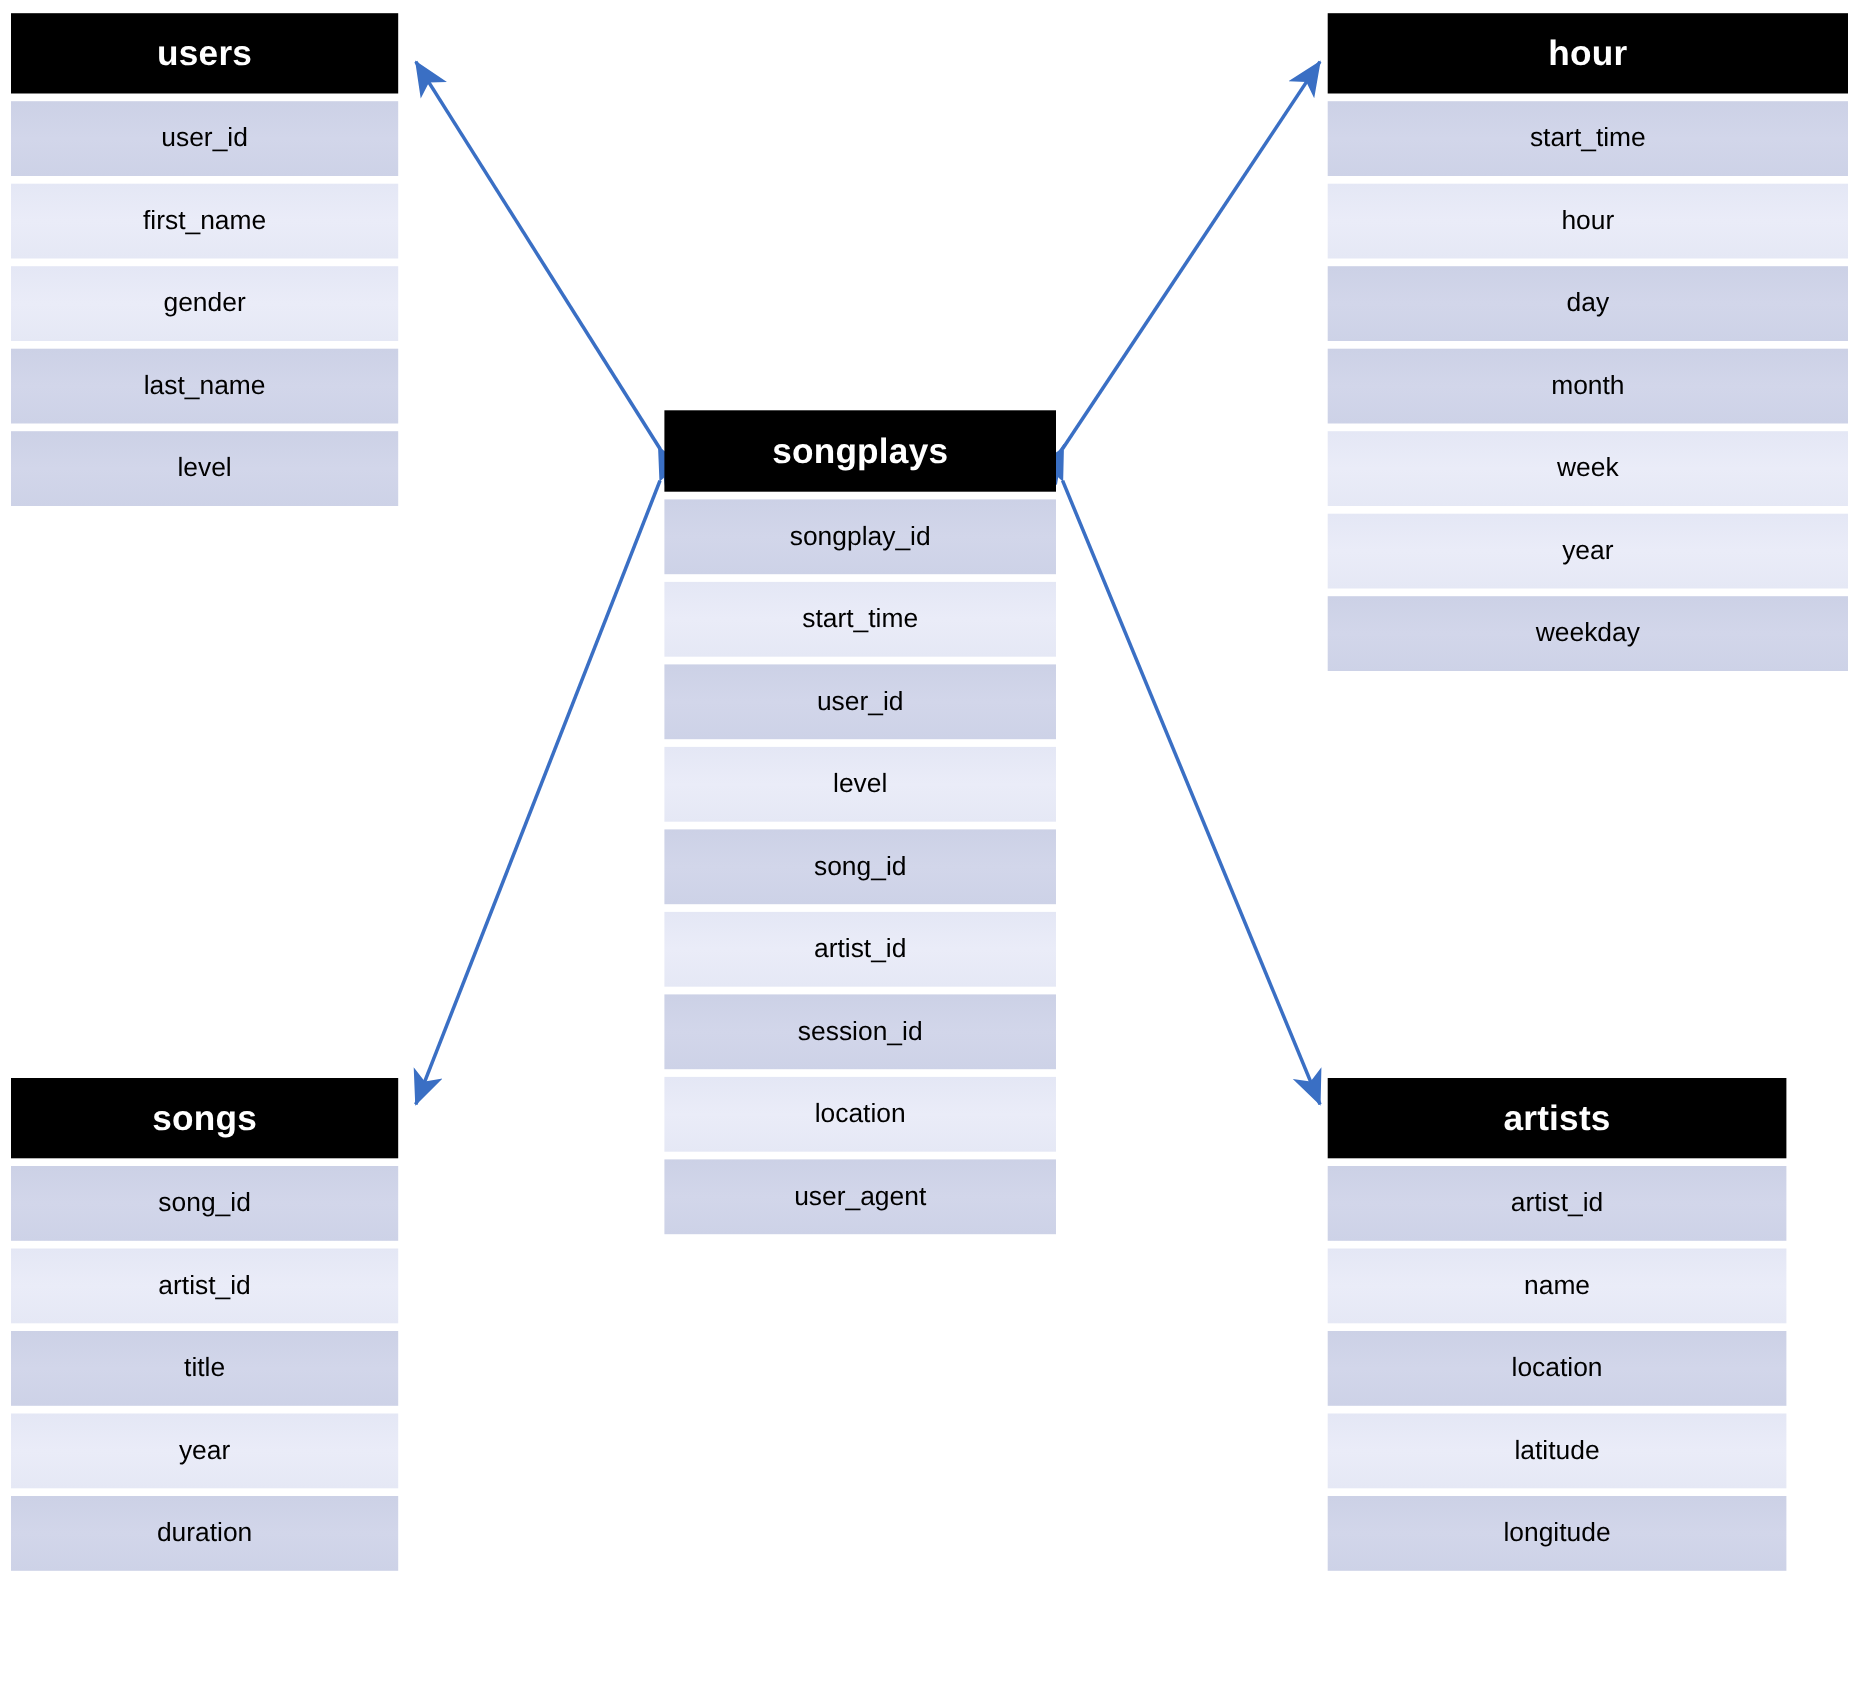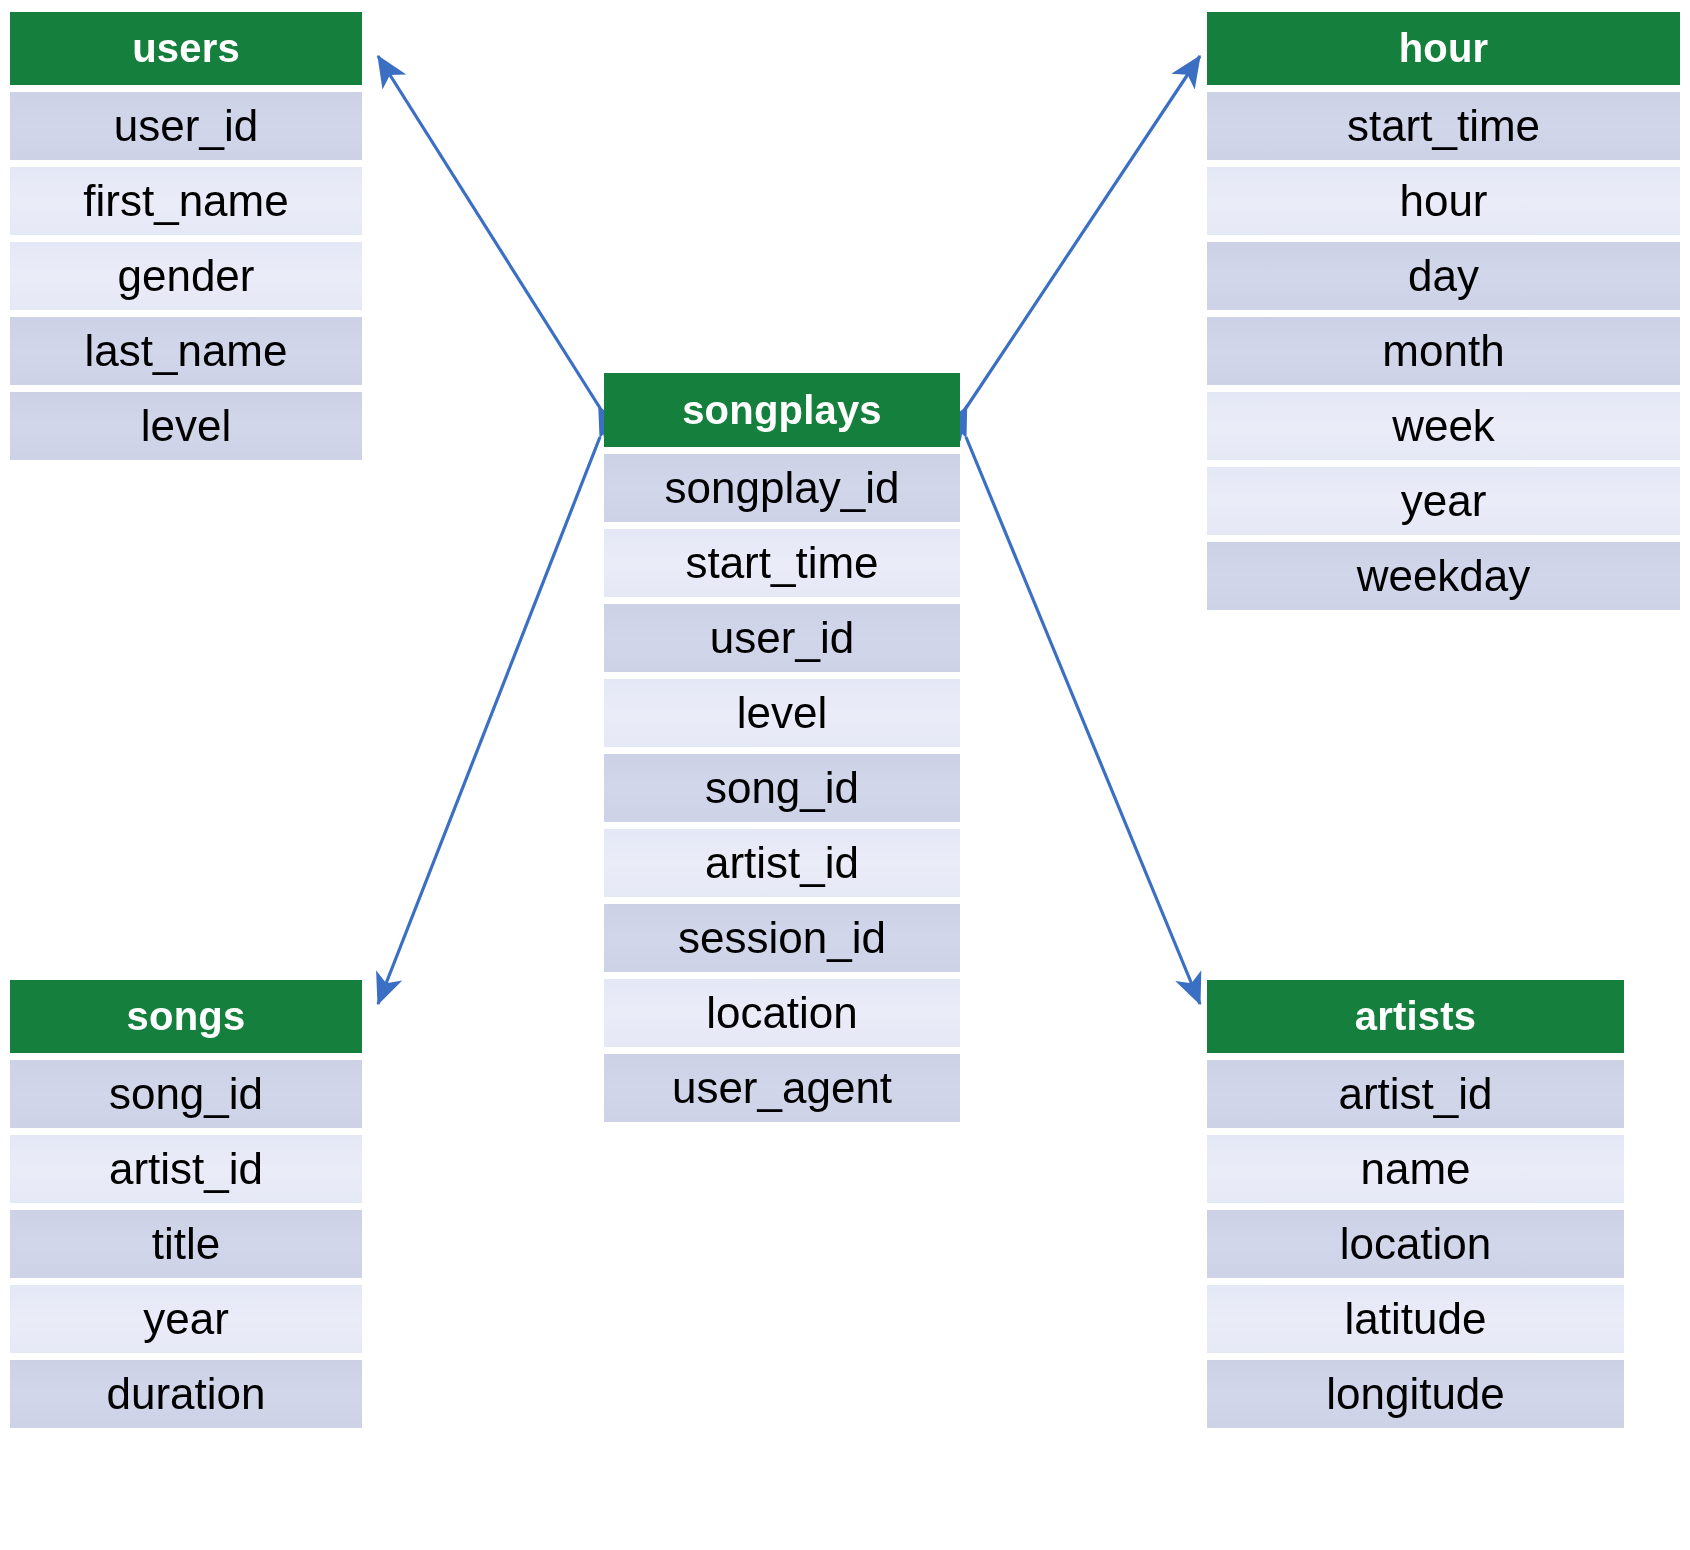--- a/index.html
+++ b/index.html
@@ -28,36 +28,36 @@
     height: 1550px;
     pointer-events: none;
     z-index: 1;
   }
   .entity {
     position: absolute;
     z-index: 2;
     box-sizing: border-box;
   }
   .entity-header {
-    background: #15803d;
+    background: #000000;
     color: #ffffff;
     font-weight: bold;
-    font-size: 40px;
+    font-size: 32px;
     text-align: center;
     letter-spacing: 0.2px;
     display: flex;
     align-items: center;
     justify-content: center;
     box-sizing: border-box;
   }
   .entity-rows {
     margin-top: 7px;
   }
   .entity-row {
-    font-size: 44px;
+    font-size: 24px;
     color: #000000;
     text-align: center;
     display: flex;
     align-items: center;
     justify-content: center;
     box-sizing: border-box;
     margin-bottom: 7px;
   }
   .entity-row.band-a {
     background: linear-gradient(180deg, #ccd1e6 0%, #d2d6ea 50%, #cdd2e7 100%);

